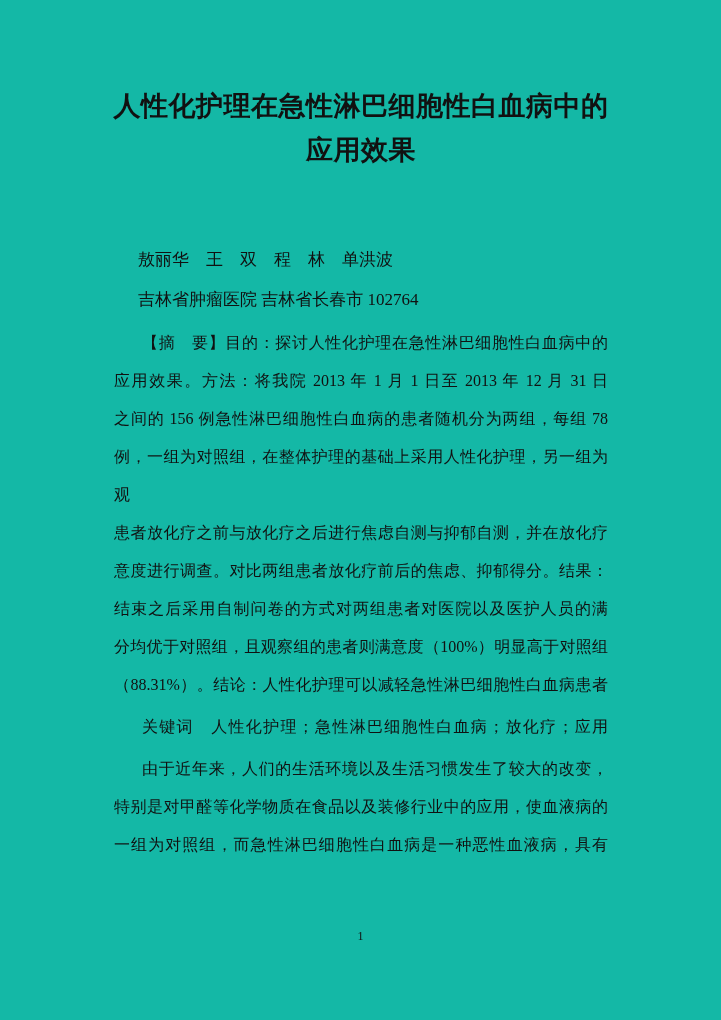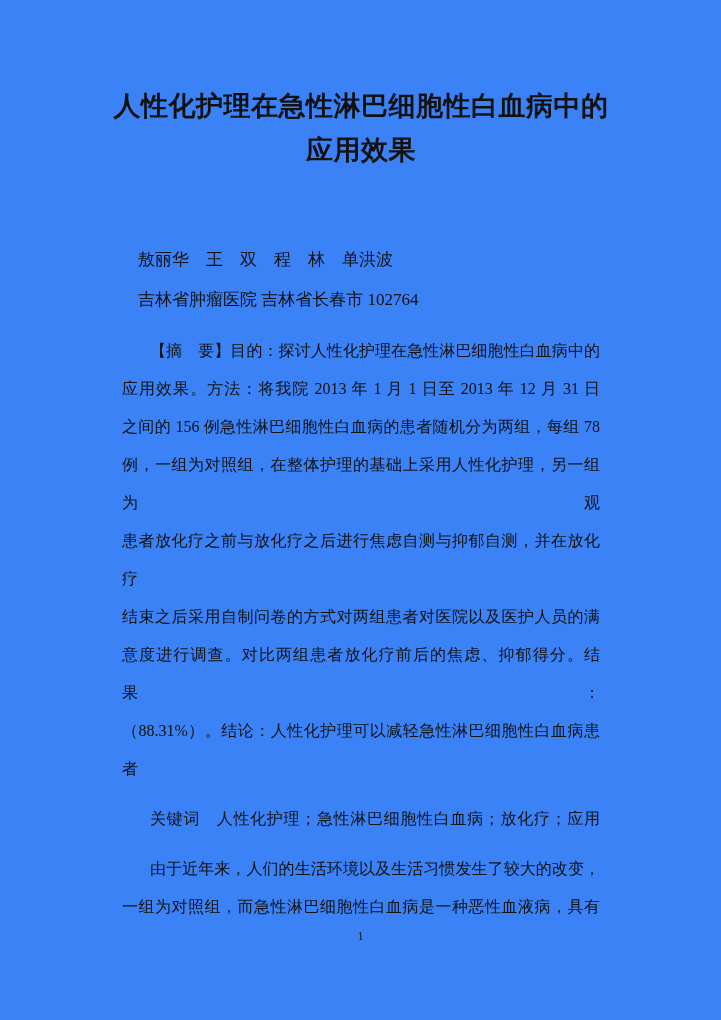--- a/index.html
+++ b/index.html
@@ -4,21 +4,21 @@
 <style>
   html, body {
     margin: 0;
     padding: 0;
     background: #ffffff;
   }
   .page {
     position: relative;
     width: 721px;
     height: 1020px;
-    background: #3b82f6;
+    background: #14b8a6;
     color: #111111;
     font-family: "Liberation Serif", "DejaVu Serif", serif;
     overflow: hidden;
   }
   .content {
     position: absolute;
     left: 110px;
     top: 0;
     width: 502px;
   }
@@ -33,21 +33,21 @@
   .title .tline {
     display: block;
   }
   .byline {
     margin-top: 68px;
     padding-left: 28px;
     font-size: 17px;
     line-height: 40px;
   }
   .para {
-    margin: 12px;
+    margin: 4px;
   }
   .line {
     font-size: 16px;
     line-height: 38px;
     text-align: justify;
     text-align-last: justify;
     white-space: normal;
   }
   .line.indent {
     text-indent: 28px;
@@ -80,30 +80,32 @@
       <div>敖丽华　王　双　程　林　单洪波</div>
       <div>吉林省肿瘤医院 吉林省长春市 102764</div>
     </div>
 
     <div class="para">
       <div class="line indent">【摘　要】目的：探讨人性化护理在急性淋巴细胞性白血病中的</div>
       <div class="line">应用效果。方法：将我院 2013 年 1 月 1 日至 2013 年 12 月 31 日</div>
       <div class="line">之间的 156 例急性淋巴细胞性白血病的患者随机分为两组，每组 78</div>
       <div class="line">例，一组为对照组，在整体护理的基础上采用人性化护理，另一组为观</div>
       <div class="line">患者放化疗之前与放化疗之后进行焦虑自测与抑郁自测，并在放化疗</div>
+      <div class="line">意度进行调查。对比两组患者放化疗前后的焦虑、抑郁得分。结果：</div>
       <div class="line">结束之后采用自制问卷的方式对两组患者对医院以及医护人员的满</div>
-      <div class="line">意度进行调查。对比两组患者放化疗前后的焦虑、抑郁得分。结果：</div>
+      <div class="line">分均优于对照组，且观察组的患者则满意度（100%）明显高于对照组</div>
       <div class="line">（88.31%）。结论：人性化护理可以减轻急性淋巴细胞性白血病患者</div>
     </div>
 
     <div class="para">
       <div class="line indent">关键词　人性化护理；急性淋巴细胞性白血病；放化疗；应用</div>
     </div>
 
     <div class="para">
       <div class="line indent">由于近年来，人们的生活环境以及生活习惯发生了较大的改变，</div>
+      <div class="line">特别是对甲醛等化学物质在食品以及装修行业中的应用，使血液病的</div>
       <div class="line">一组为对照组，而急性淋巴细胞性白血病是一种恶性血液病，具有</div>
     </div>
 
   </div>
 
   <div class="page-number">1</div>
 </div>
 
 </body></html>

